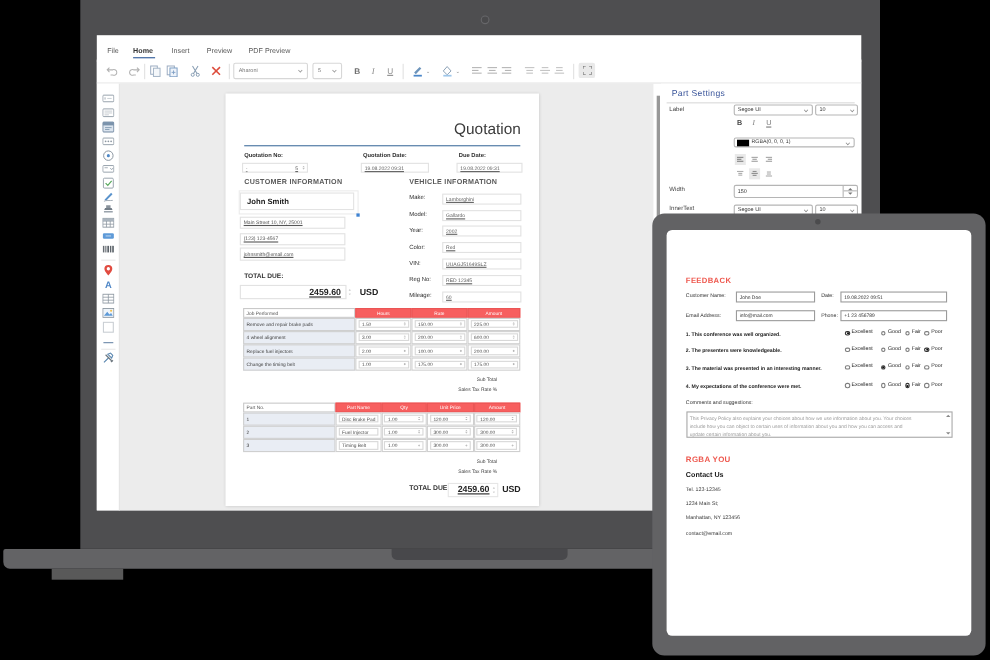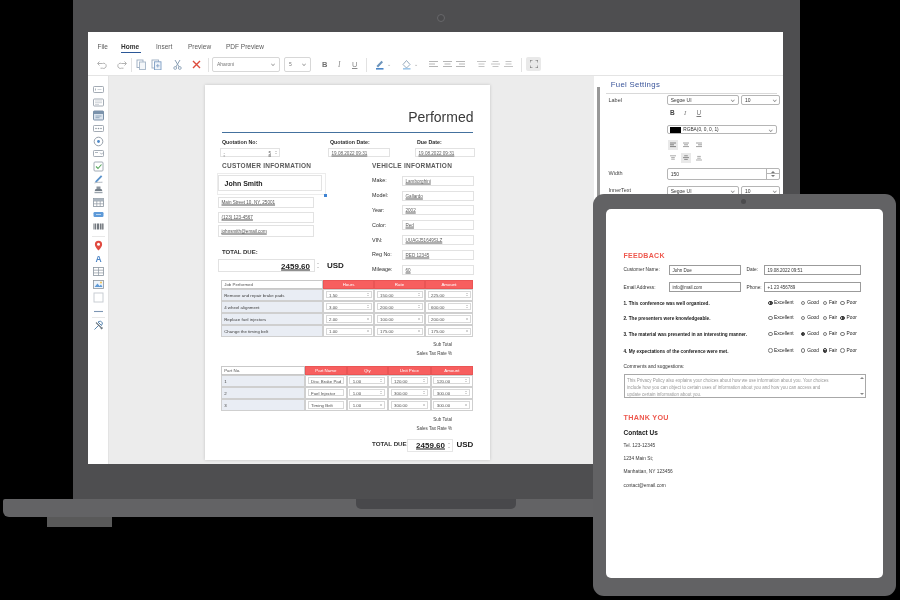--- a/index.html
+++ b/index.html
@@ -238,21 +238,21 @@
           <path d="M1.5 9.5 L6 5 M5 2 l2.5 -1 l2 2 l-1 2.5 l-3.5 -3.5 z" fill="none" stroke="#5b87b0" stroke-width="1"></path>
           <path d="M3 2.5 l5.5 5.5" stroke="#6e7880" stroke-width="1.1"></path>
           <path d="M8 9 l1.5 -1.5" stroke="#6e7880" stroke-width="1.6"></path>
         </svg>
     </div>
 
     <div class="abs" id="docarea"></div>
     <div class="abs" id="scrollthumb"></div>
 
     <div class="abs" id="panel">
-      <span class="abs" style="left:9.7px; top:3.5px; font-size:7.8px; color:#39549a; letter-spacing:0.3px;">Fuel Settings</span>
+      <span class="abs" style="left:9.7px; top:3.5px; font-size:7.8px; color:#39549a; letter-spacing:0.3px;">Part Settings</span>
       <div class="abs" style="left:5px; top:17px; width:171px; height:1px; background:#d9d9d9;"></div>
       <span class="abs" style="left:7.5px; top:20.5px; font-size:5.5px; color:#444;">Label</span>
       <div class="abs tbox" style="left:65.7px; top:18.7px; width:72px; height:10px; line-height:8.5px; padding-left:3px; border-color:#b5b5b5; color:#333;">Segoe UI<span class="abs" style="right:3px; top:2.5px; width:3.5px; height:3.5px; border-right:1px solid #888; border-bottom:1px solid #888; transform:rotate(45deg) scale(0.7);"></span></div>
       <div class="abs tbox" style="left:140px; top:18.7px; width:39px; height:10px; line-height:8.5px; padding-left:3px; border-color:#b5b5b5; color:#333;">10<span class="abs" style="right:3px; top:2.5px; width:3.5px; height:3.5px; border-right:1px solid #888; border-bottom:1px solid #888; transform:rotate(45deg) scale(0.7);"></span></div>
       <span class="abs" style="left:69px; top:33px; font-size:6.5px; font-weight:bold; color:#444;">B</span>
       <span class="abs" style="left:83px; top:33px; font-size:6.5px; font-style:italic; color:#777; font-family:'Liberation Serif',serif;">I</span>
       <span class="abs" style="left:95.5px; top:33px; font-size:6.5px; text-decoration:underline; color:#777;">U</span>
       <div class="abs tbox" style="left:65.7px; top:48.8px; width:110.3px; height:9.5px; border-color:#b5b5b5;">
         <div class="abs" style="left:2px; top:1.7px; width:11px; height:5.5px; background:#000;"></div>
         <span class="abs" style="left:15.5px; top:1.2px; font-size:4.8px; color:#333;">RGBA(0, 0, 0, 1)</span>
@@ -299,21 +299,21 @@
               <i style="position:absolute; left:4px; top:1px; width:0; height:0; border-left:2.2px solid transparent; border-right:2.2px solid transparent; border-top:2.5px solid #777;"></i>
             </div>
         </div>
       </div>
       <span class="abs" style="left:7.5px; top:110.5px; font-size:5.5px; color:#444;">InnerText</span>
       <div class="abs tbox" style="left:65.7px; top:109.7px; width:72px; height:10px; line-height:8.5px; padding-left:3px; border-color:#b5b5b5; color:#333;">Segoe UI<span class="abs" style="right:3px; top:2.5px; width:3.5px; height:3.5px; border-right:1px solid #888; border-bottom:1px solid #888; transform:rotate(45deg) scale(0.7);"></span></div>
       <div class="abs tbox" style="left:140px; top:109.7px; width:39px; height:10px; line-height:8.5px; padding-left:3px; border-color:#b5b5b5; color:#333;">10<span class="abs" style="right:3px; top:2.5px; width:3.5px; height:3.5px; border-right:1px solid #888; border-bottom:1px solid #888; transform:rotate(45deg) scale(0.7);"></span></div>
     </div>
 
     <div class="abs" id="page">
-      <div class="abs" style="right:16.5px; top:23.5px; font-size:14px; color:#3a3a3a;">Performed</div>
+      <div class="abs" style="right:16.5px; top:23.5px; font-size:14px; color:#3a3a3a;">Quotation</div>
       <div class="abs" style="left:17px; top:46.5px; width:251px; height:1px; background:#44719e;"></div>
       <span class="abs plabel" style="left:17px; top:53.5px;">Quotation No:</span>
       <span class="abs plabel" style="left:125px; top:53.5px;">Quotation Date:</span>
       <span class="abs plabel" style="left:212px; top:53.5px;">Due Date:</span>
       <div class="pinp" style="left:15px; top:63px; width:60px; height:9px;">
           <span style="color:#999;">-</span>
           <span style="left:auto; right:8px;">5</span>
           <span class="spin">
             <i class="u"></i>
             <i class="d"></i>
@@ -685,20 +685,20 @@
     <div class="ro sel" style="left:216.6px; top:139.8px;"></div>
       <span class="rl" style="left:222.9px; top:139.2px;">Fair</span>
     <div class="ro" style="left:234.4px; top:139.8px;"></div>
       <span class="rl" style="left:240.6px; top:139.2px;">Poor</span>
     <span class="abs tlab" style="left:17.5px; top:155.5px;">Comments and suggestions:</span>
     <div class="abs" style="left:17.5px; top:165.5px; width:242.5px; height:24px; border:1px solid #a8a8a8; background:#fff;">
       <div style="padding:1.5px 0 0 2.5px; font-size:4.5px; line-height:7px; color:#999; white-space:nowrap;">This Privacy Policy also explains your choices about how we use information about you. Your choices<br>include how you can object to certain uses of information about you and how you can access and<br>update certain information about you.</div>
       <i style="position:absolute; right:1.5px; top:2px; width:0; height:0; border-left:2px solid transparent; border-right:2px solid transparent; border-bottom:2.5px solid #888;"></i>
       <i style="position:absolute; right:1.5px; bottom:2px; width:0; height:0; border-left:2px solid transparent; border-right:2px solid transparent; border-top:2.5px solid #888;"></i>
     </div>
-    <span class="abs" style="left:17.5px; top:204px; font-size:7.2px; font-weight:bold; color:#ee584e; letter-spacing:0.3px;">THANK YOU</span>
+    <span class="abs" style="left:17.5px; top:204px; font-size:7.2px; font-weight:bold; color:#ee584e; letter-spacing:0.3px;">RGBA YOU</span>
     <span class="abs" style="left:17.5px; top:220px; font-size:6.5px; font-weight:bold; color:#1a1a1a;">Contact Us</span>
     <span class="abs tct" style="left:17.5px; top:234.3px;">Tel. 123-12345</span>
     <span class="abs tct" style="left:17.5px; top:247.8px;">1234 Main St;</span>
     <span class="abs tct" style="left:17.5px; top:260.8px;">Manhattan, NY 123456</span>
     <span class="abs tct" style="left:17.5px; top:274.3px;">contact@email.com</span>
   </div>
 </div>
 
 </body></html>

